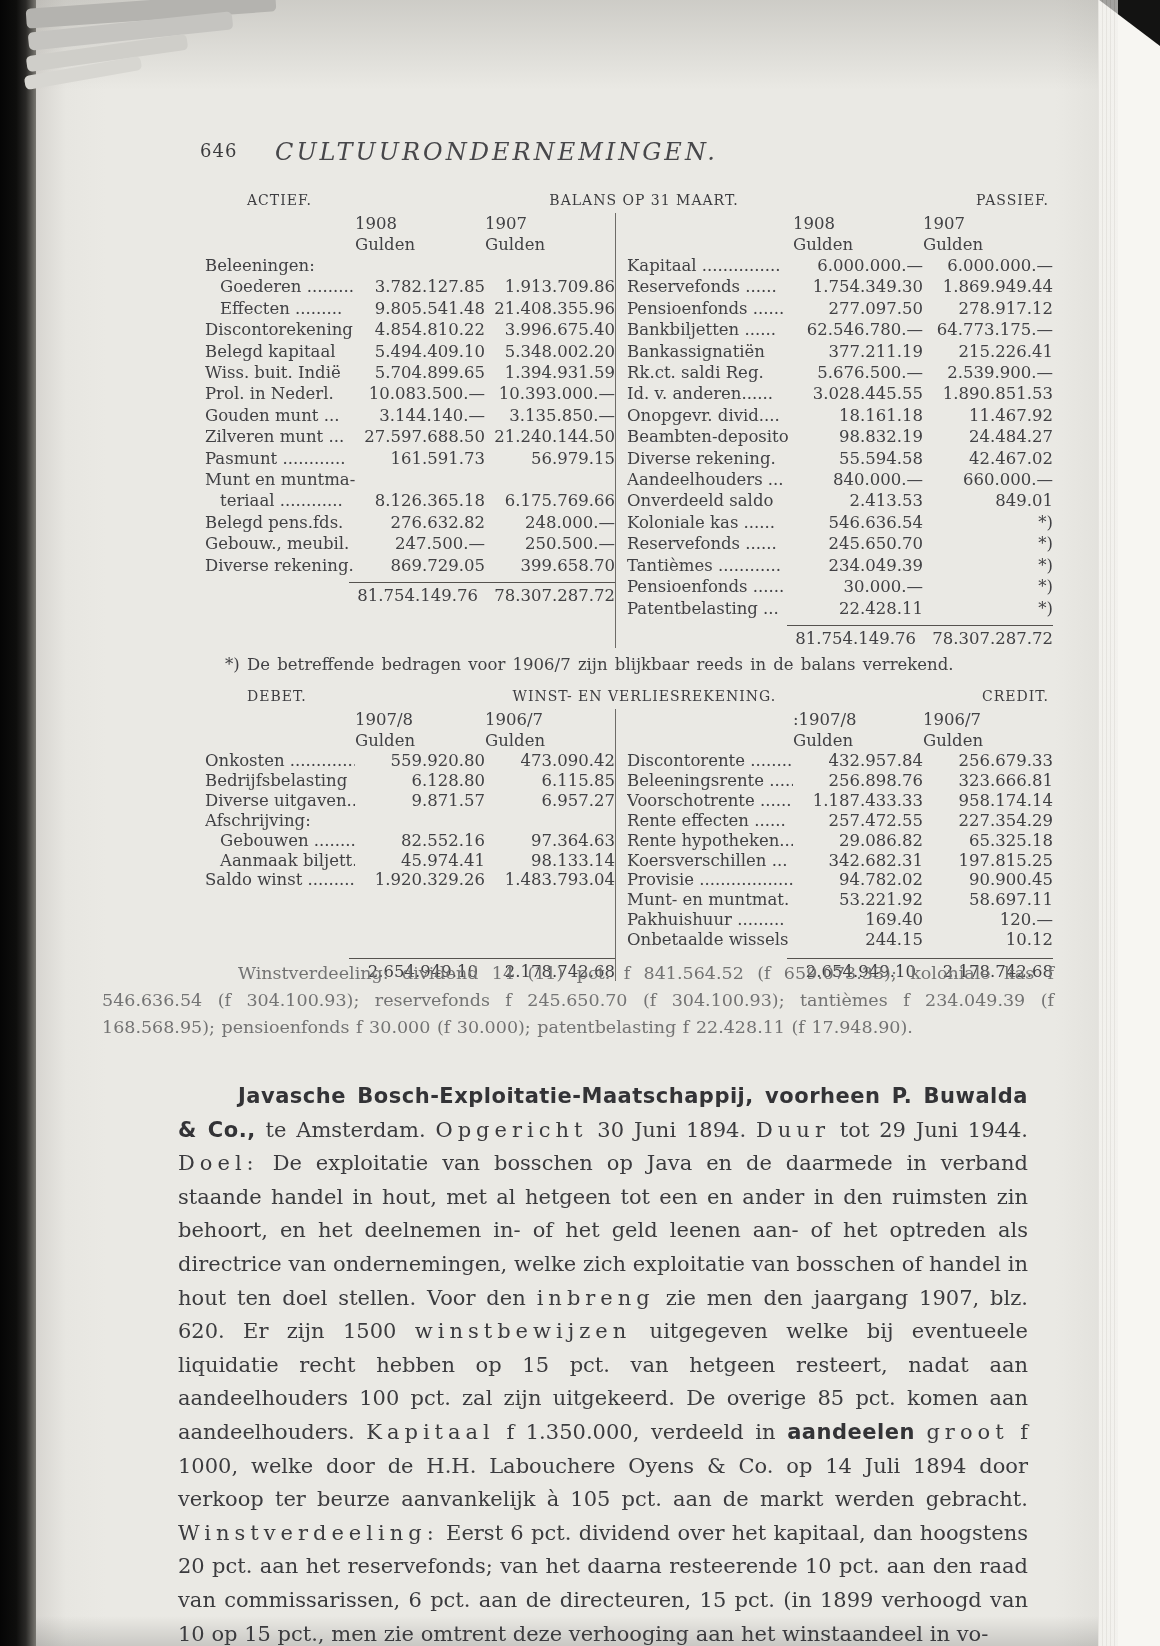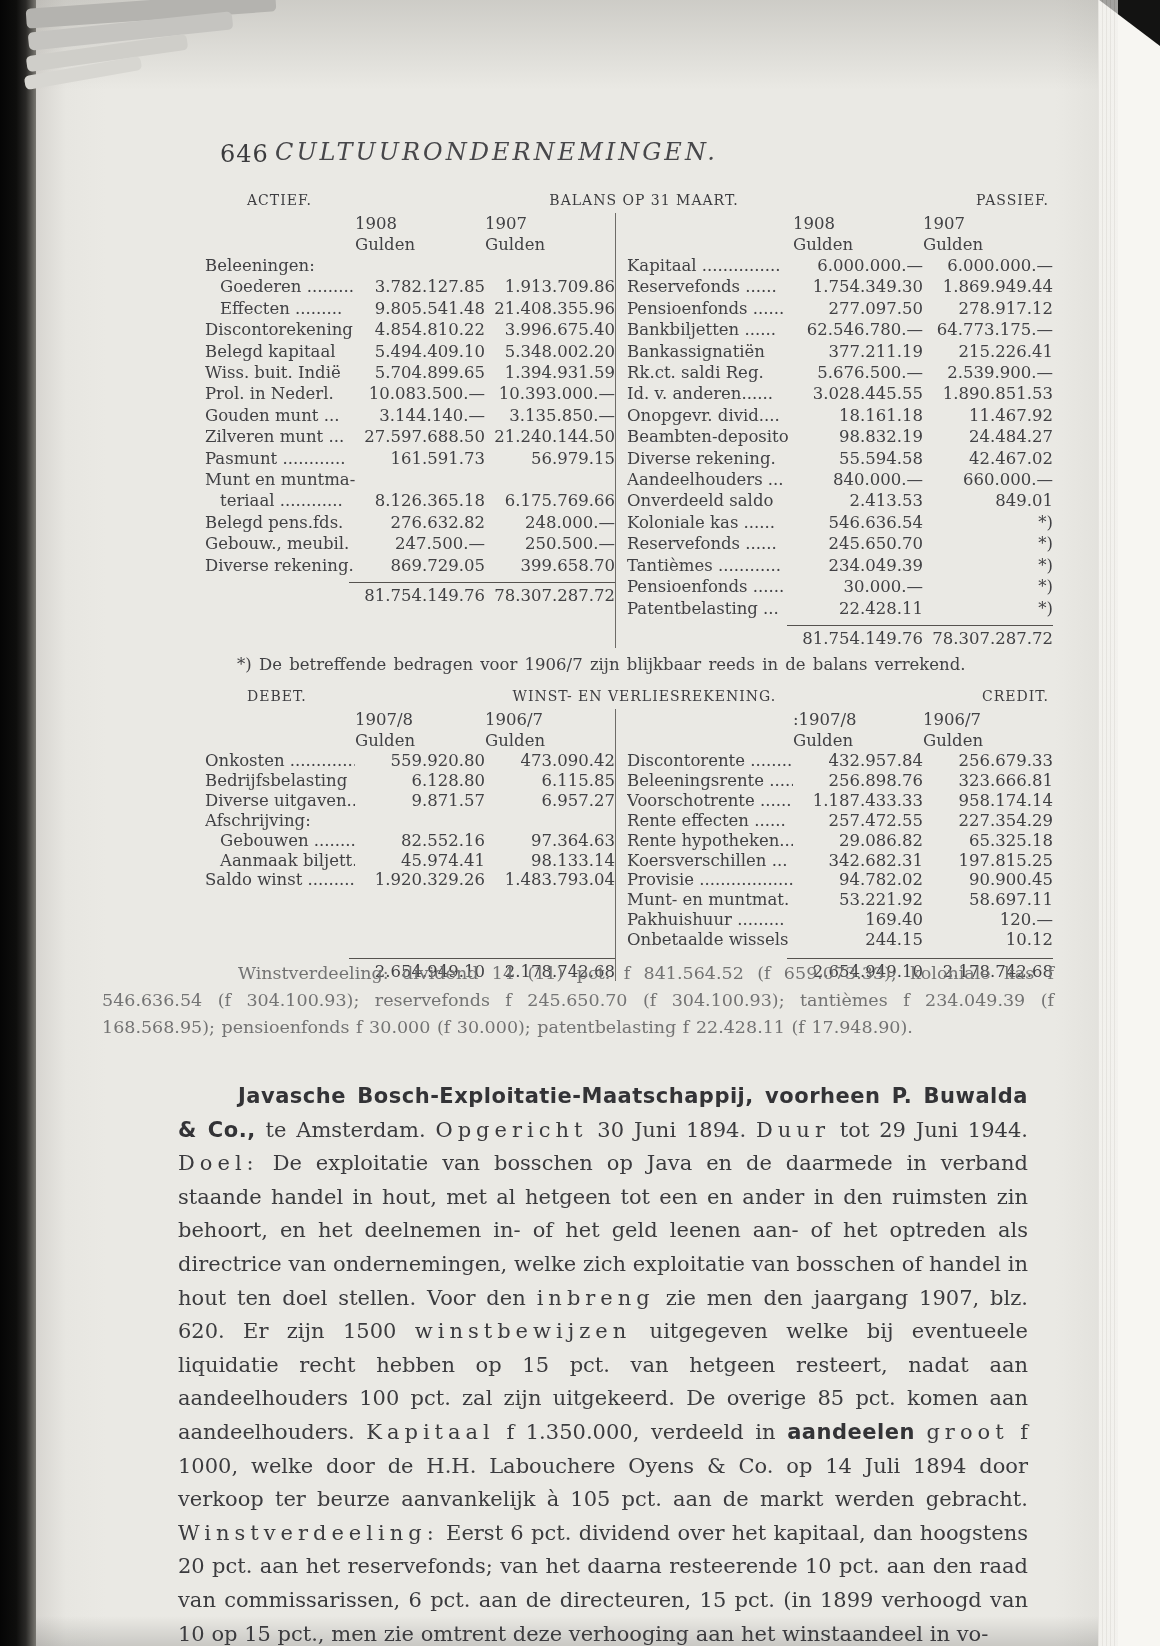--- a/index.html
+++ b/index.html
@@ -22,45 +22,45 @@
   .s1{left:26px;top:0;width:250px;height:20px;background:#b4b3af;transform:rotate(-4deg);}
   .s2{left:28px;top:22px;width:205px;height:18px;background:#c5c4c0;transform:rotate(-6deg);}
   .s3{left:26px;top:45px;width:162px;height:16px;background:#cfcec9;transform:rotate(-8deg);}
   .s4{left:24px;top:66px;width:118px;height:14px;background:#d7d6d1;transform:rotate(-10deg);}
   .corner-tr{position:absolute;right:0;top:0;width:80px;height:46px;background:#131312;
     clip-path:polygon(24% 0,100% 0,100% 100%);}
   .right-edge{position:absolute;left:1098px;top:0;width:20px;height:1646px;opacity:.65;
     background:repeating-linear-gradient(90deg,#dcdad5 0 1px,#f0efeb 1px 4px);}
 
   
-  .pg-number{position:absolute;left:220px;top:140px;font-size:24px;letter-spacing:1px;}
+  .pg-number{position:absolute;left:200px;top:140px;font-size:18px;letter-spacing:1px;}
   .book-title{position:absolute;left:36px;top:138px;width:921px;text-align:center;
     font-style:italic;font-size:24px;letter-spacing:3px;color:#47474a;}
 
   
   .sect{position:absolute;left:205px;width:848px;font-size:16.5px;color:#414144;}
   .sec-head{display:flex;justify-content:space-between;align-items:center;
     font-size:14px;letter-spacing:1px;color:#3d3d40;}
   .sec-head .l{margin-left:42px;}
   .sec-head .r{margin-right:4px;}
   .tables{display:flex;margin-top:5px;}
   .tcol{width:410px;}
   .tcol.rightcol{width:426px;border-left:1px solid #6d6b67;padding-left:11px;margin-left:0;}
   .colhead{display:flex;}
   .colhead .spacer{flex:1;}
   .ch{width:130px;text-align:left;line-height:21px;}
   .trow{display:flex;line-height:21.4px;white-space:nowrap;}
   .trow .lbl{flex:1;overflow:hidden;}
   .trow.indent .lbl{padding-left:15px;}
   .trow .num{width:130px;text-align:right;}
   .sumline{border-top:1.4px solid #55524e;margin:6px 0 3px auto;width:266px;}
-  .totals{display:flex;white-space:nowrap;}
+  .totals{display:flex;white-space:nowrap;gap:7px;}
   .totals .lbl{flex:1;}
   .totals .num{width:130px;text-align:right;}
-  .footnote{margin-top:7px;margin-left:32px;font-size:16.5px;word-spacing:2px;white-space:nowrap;}
+  .footnote{margin-top:7px;margin-left:20px;font-size:16.5px;word-spacing:2px;white-space:nowrap;}
 
   
   .wv .tbody{min-height:201px;}
   .wv .trow{line-height:19.9px;}
 
   
   .wvd{position:absolute;left:102px;top:960px;width:952px;font-size:17.5px;line-height:27px;
     text-align:justify;text-indent:136px;color:#737373;word-spacing:1px;}
 
   

